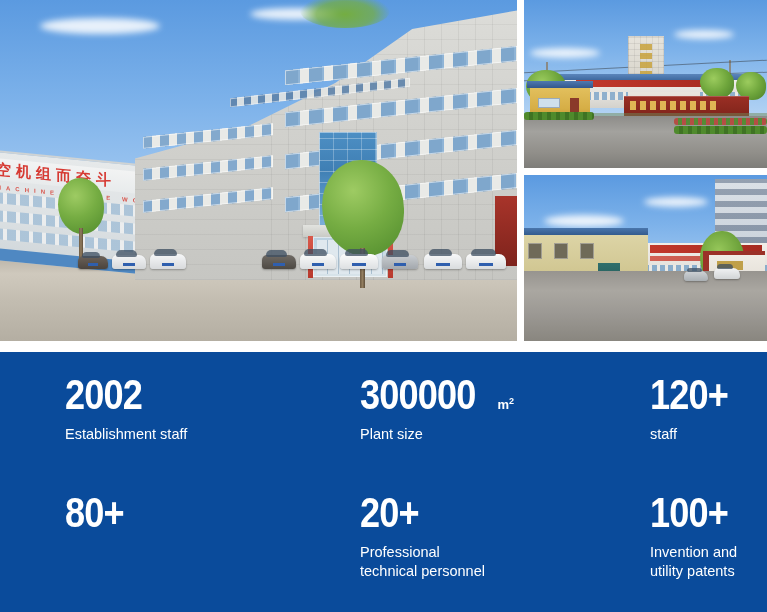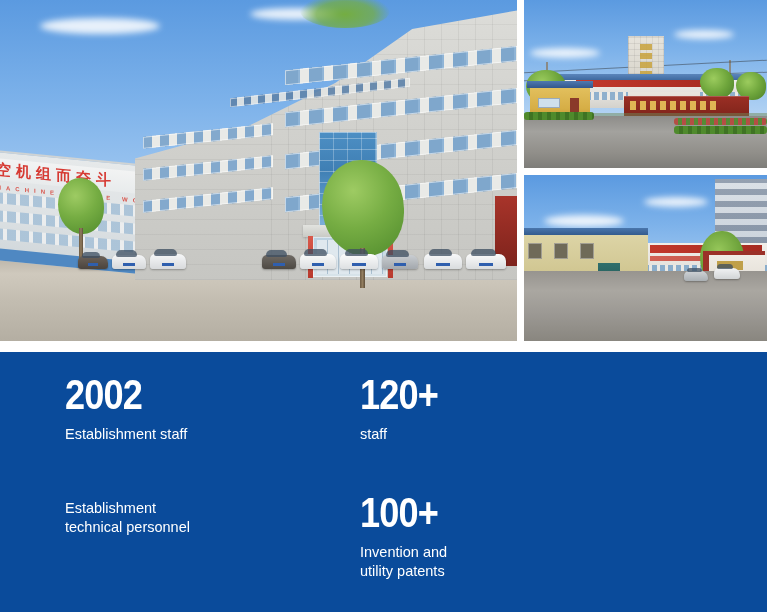--- a/index.html
+++ b/index.html
@@ -565,33 +565,46 @@
   <div class="stats">
     <div class="stats-grid">
 
       <div class="stat">
         <div class="stat-value-row">
           <span class="stat-value">2002</span>
         </div>
         <div class="stat-label">Establishment staff</div>
       </div>
 
+      <div class="stat">
+        <div class="stat-value-row">
+          <span class="stat-value">300000</span>
+          <span class="stat-unit">m<sup>2</sup></span>
+        </div>
+        <div class="stat-label">Plant size</div>
+      </div>
 
       <div class="stat">
         <div class="stat-value-row">
           <span class="stat-value">120+</span>
         </div>
         <div class="stat-label">staff</div>
       </div>
 
       <div class="stat">
+        <div class="stat-value-row">
+          <span class="stat-value">80+</span>
+        </div>
       </div>
 
       <div class="stat">
-        <div class="stat-label">Establishment
+        <div class="stat-value-row">
+          <span class="stat-value">20+</span>
+        </div>
+        <div class="stat-label">Professional
 technical personnel</div>
       </div>
 
       <div class="stat">
         <div class="stat-value-row">
           <span class="stat-value">100+</span>
         </div>
         <div class="stat-label">Invention and
 utility patents</div>
       </div>

